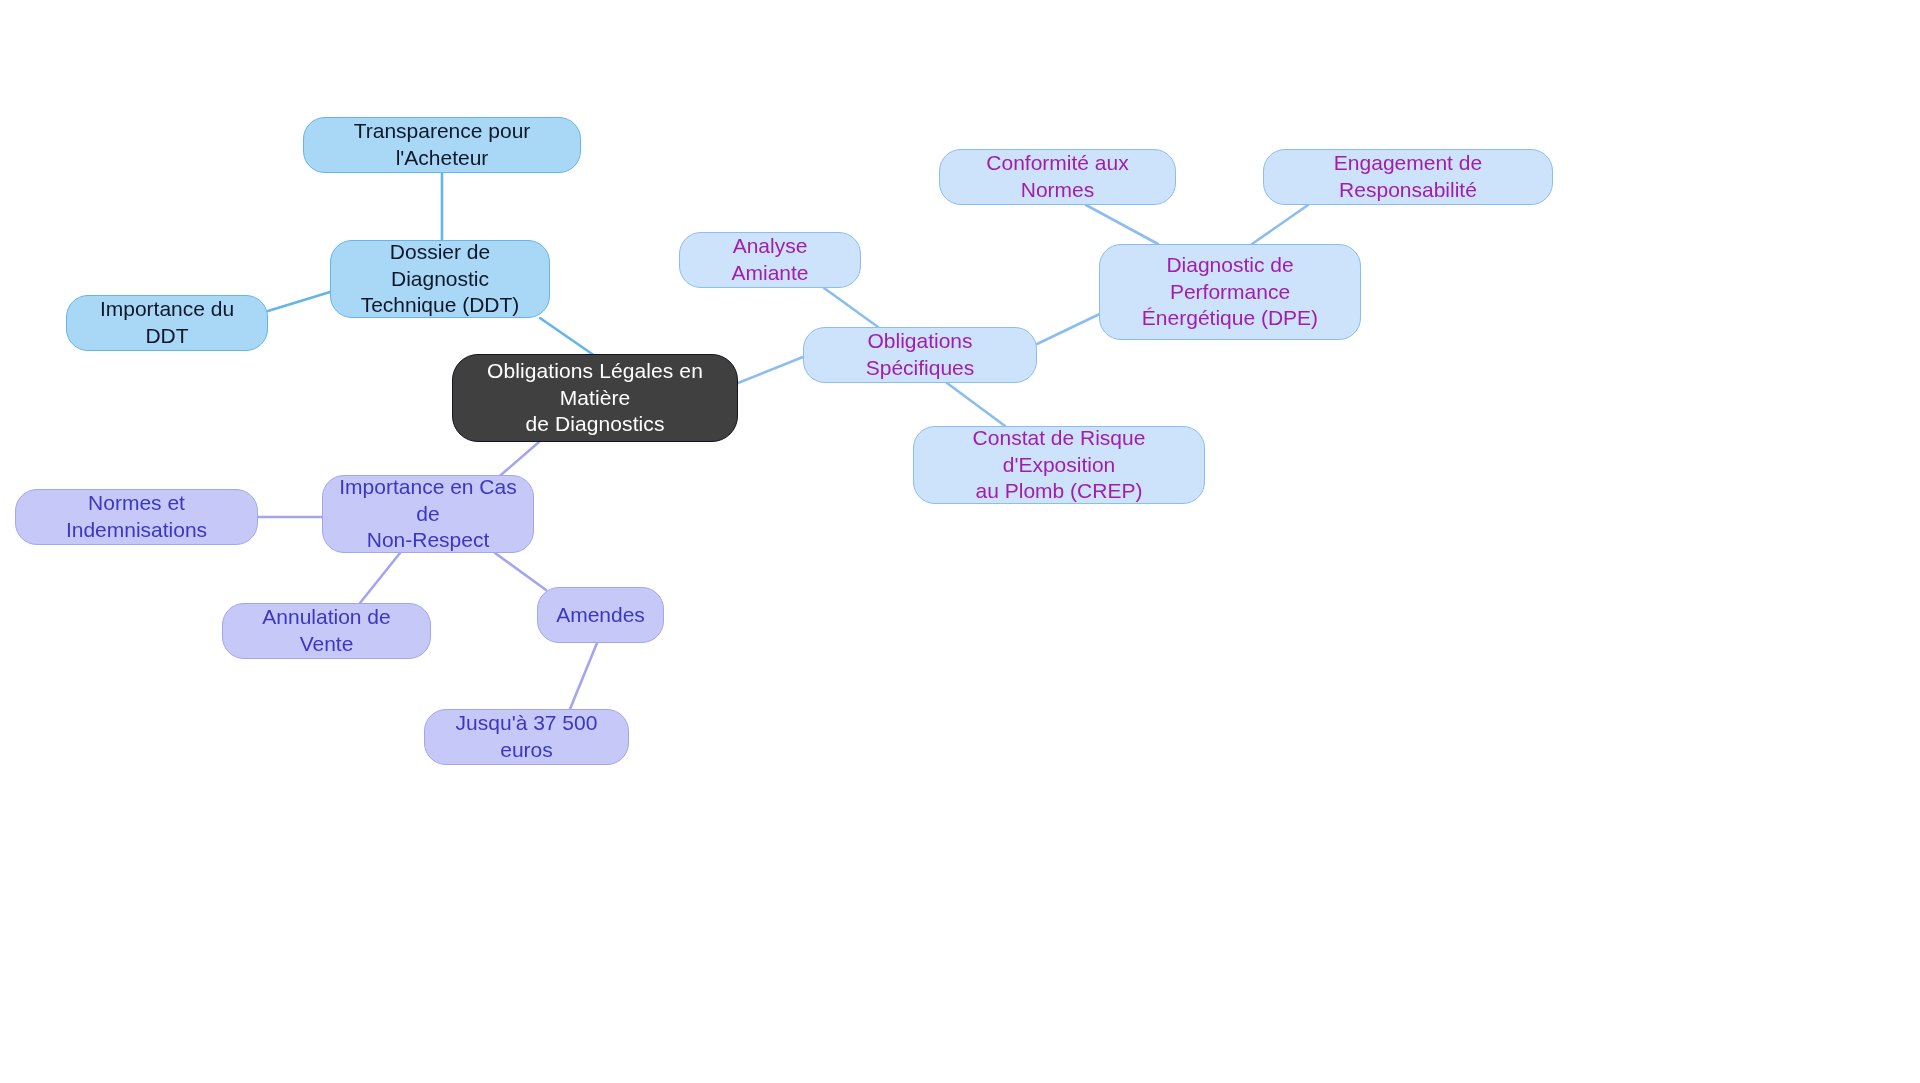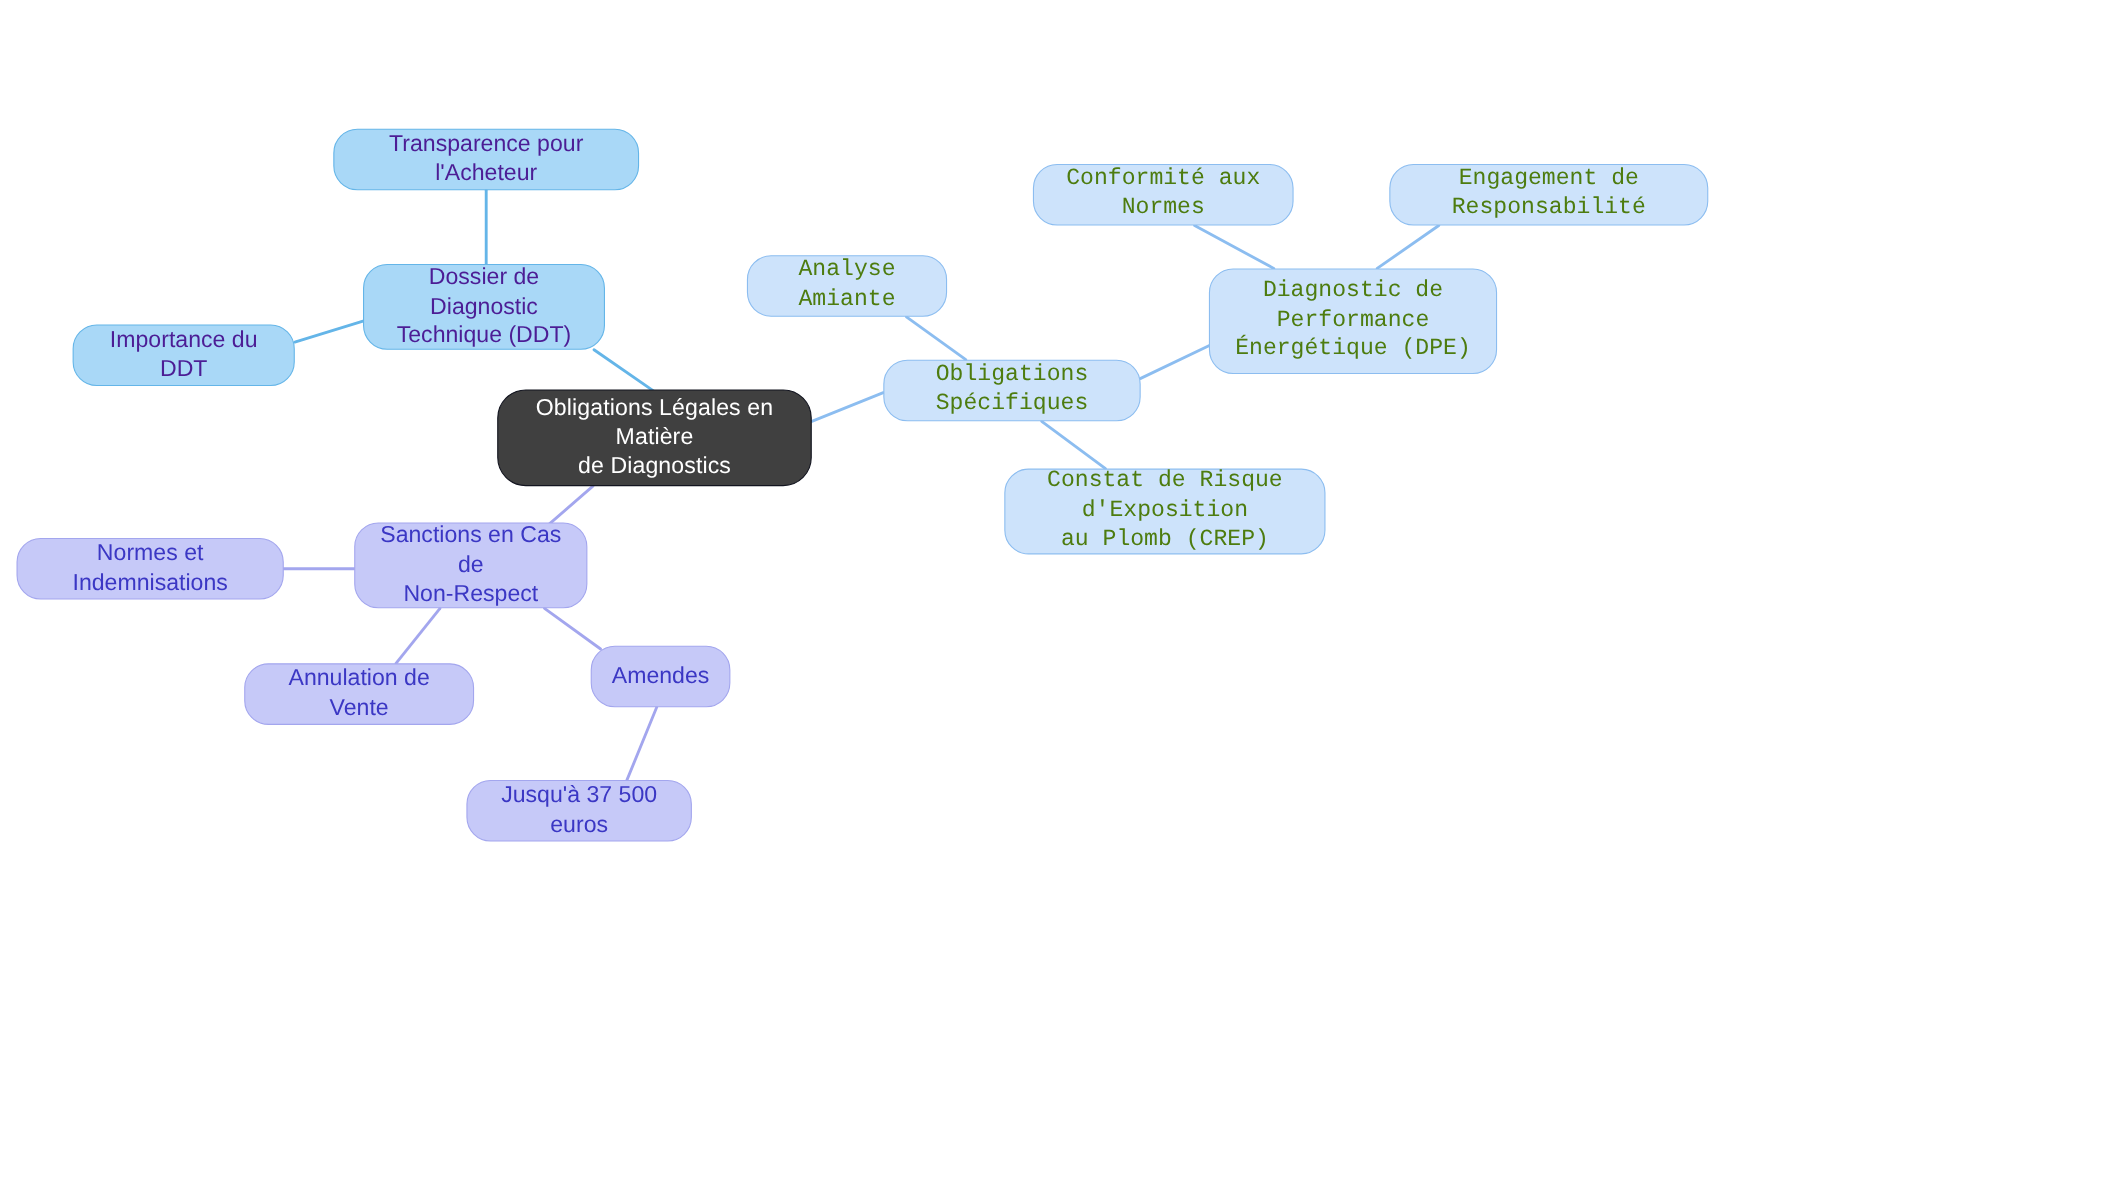--- a/index.html
+++ b/index.html
@@ -42,29 +42,28 @@
     background: #404040;
     color: #ffffff;
     border: 1px solid #12141f;
     border-radius: 26px;
     font-size: 21px;
     letter-spacing: 0.1px;
   }
   .node-blue-dark {
     background: #a9d8f7;
     border: 1.6px solid #64b5e8;
-    color: #4c1d95;
+    color: #0f172a;
     font-size: 21px;
   }
   .node-blue-light {
     background: #cde3fb;
     border: 1.6px solid #8cbdf0;
-    color: #4d7c0f;
+    color: #a21caf;
     font-size: 21px;
-    font-family: Liberation Mono, monospace;
   }
   .node-purple {
     background: #c6c9f8;
     border: 1.6px solid #a3a6ee;
     color: #3b37c4;
     font-size: 21px;
   }
 </style>
 </head>
 <body>
@@ -94,20 +93,20 @@
       <div class="node node-blue-dark" style="left: 303px; top: 117px; width: 278px; height: 56px;">Transparence pour l'Acheteur</div>
       <div class="node node-blue-dark" style="left: 66px; top: 295px; width: 202px; height: 56px;">Importance du DDT</div>
       <div class="node node-blue-light" style="left: 803px; top: 327px; width: 234px; height: 56px;">Obligations Spécifiques</div>
       <div class="node node-blue-light" style="left: 679px; top: 232px; width: 182px; height: 56px;">Analyse Amiante</div>
       <div class="node node-blue-light" style="left: 1099px; top: 244px; width: 262px; height: 96px;">Diagnostic de Performance
 Énergétique (DPE)</div>
       <div class="node node-blue-light" style="left: 939px; top: 149px; width: 237px; height: 56px;">Conformité aux Normes</div>
       <div class="node node-blue-light" style="left: 1263px; top: 149px; width: 290px; height: 56px;">Engagement de Responsabilité</div>
       <div class="node node-blue-light" style="left: 913px; top: 426px; width: 292px; height: 78px;">Constat de Risque d'Exposition
 au Plomb (CREP)</div>
-      <div class="node node-purple" style="left: 322px; top: 475px; width: 212px; height: 78px;">Sanctions en Cas de
+      <div class="node node-purple" style="left: 322px; top: 475px; width: 212px; height: 78px;">Importance en Cas de
 Non-Respect</div>
       <div class="node node-purple" style="left: 15px; top: 489px; width: 243px; height: 56px;">Normes et Indemnisations</div>
       <div class="node node-purple" style="left: 222px; top: 603px; width: 209px; height: 56px;">Annulation de Vente</div>
       <div class="node node-purple" style="left: 537px; top: 587px; width: 127px; height: 56px;">Amendes</div>
       <div class="node node-purple" style="left: 424px; top: 709px; width: 205px; height: 56px;">Jusqu'à 37 500 euros</div>
     </div>
 </div>
 
 </body></html>

